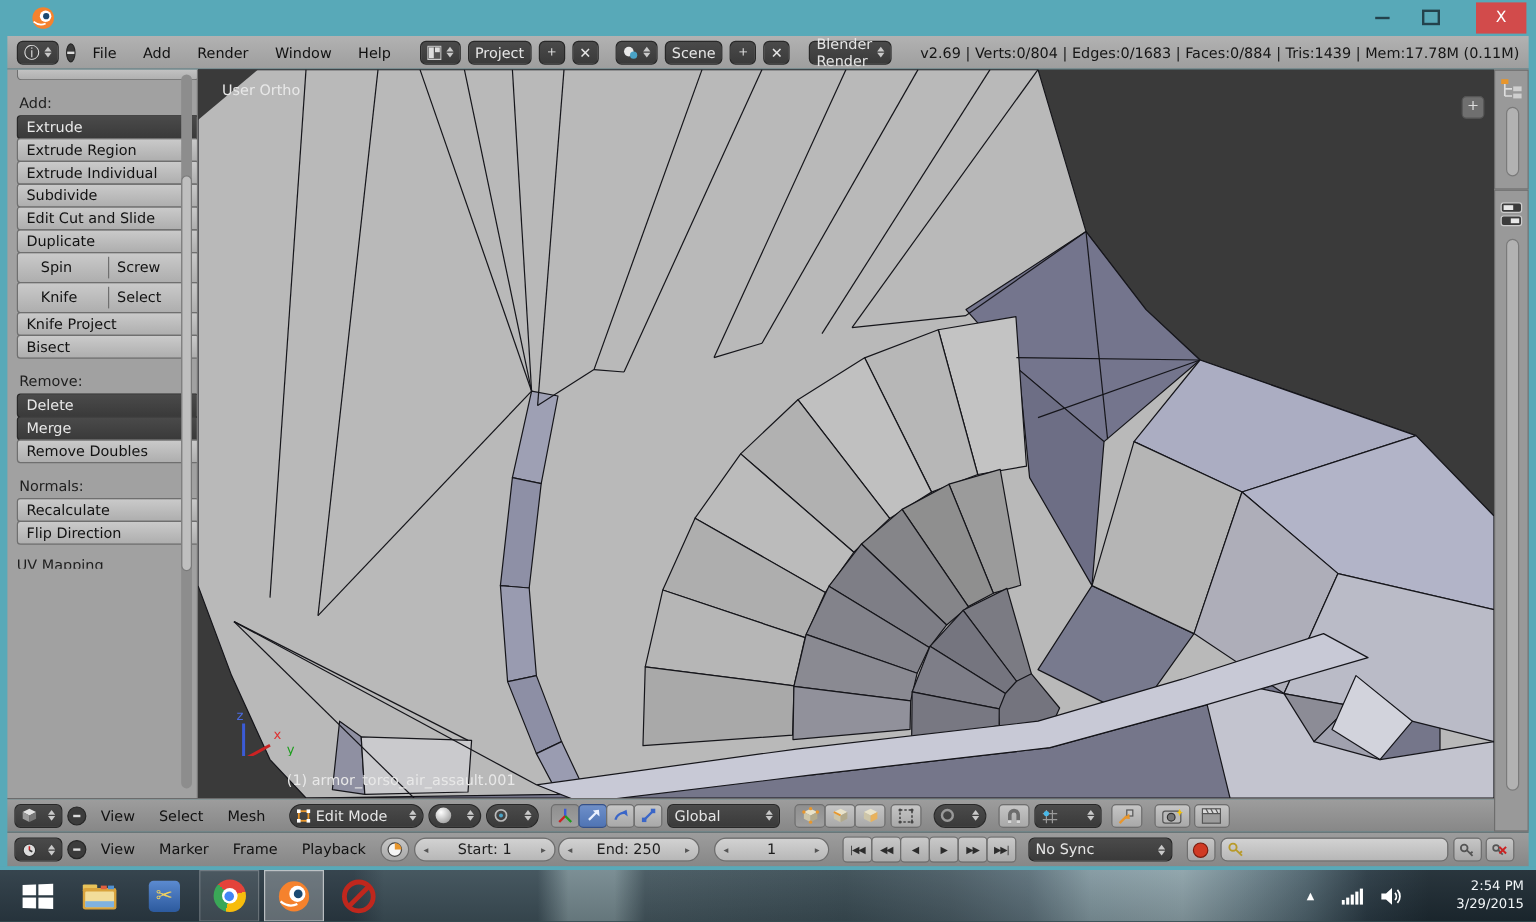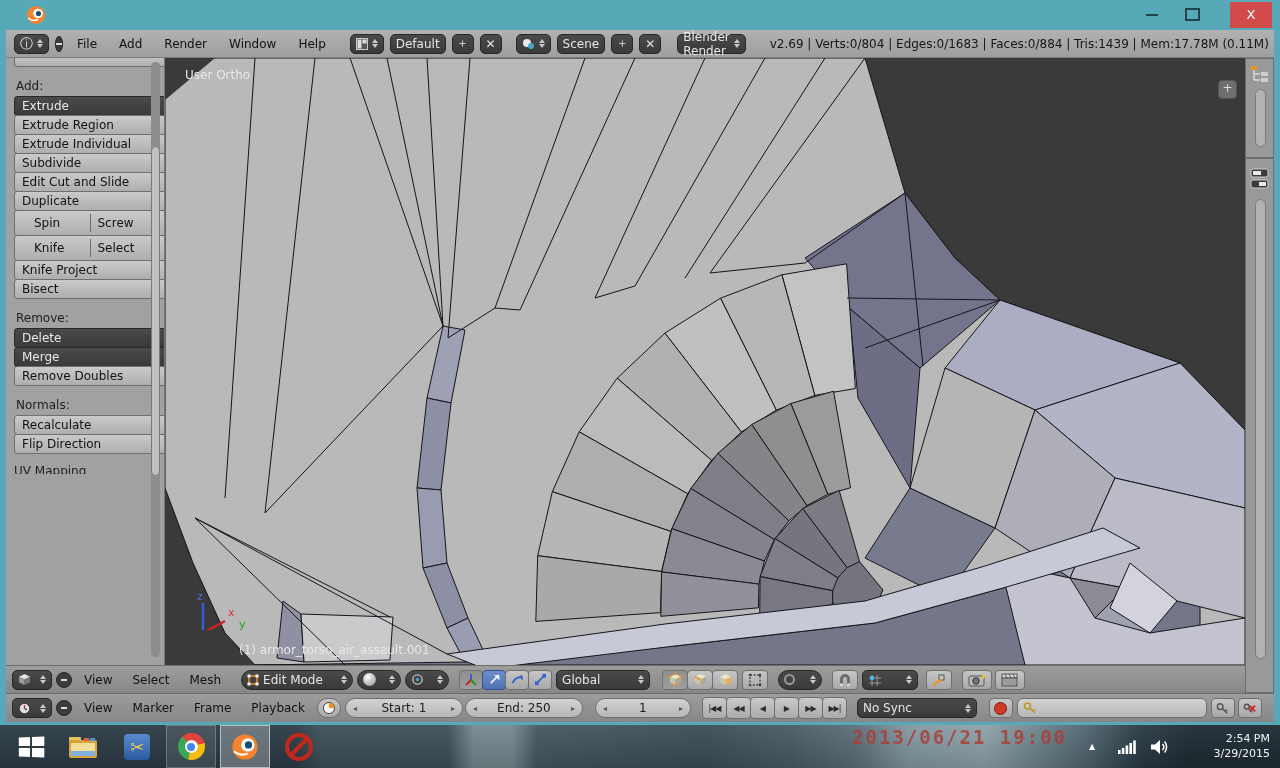--- a/index.html
+++ b/index.html
@@ -150,21 +150,21 @@
         <rect x="0.5" y="0.5" width="11" height="11" fill="#555" stroke="#ccc"></rect>
         <rect x="1.5" y="1.5" width="4" height="9" fill="#ddd"></rect>
         <rect x="6.5" y="1.5" width="4" height="4" fill="#ddd"></rect>
       </svg>
       <span class="arrs">
           <i class="up"></i>
           <i class="dn"></i>
         </span>
     </div>
     <div class="darkbtn" style="width:126px">
-      <span>Default</span>
+      <span>Project</span>
     </div>
     <div class="darkbtn" style="width:22px;justify-content:center">＋</div>
     <div class="darkbtn" style="width:22px;justify-content:center">✕</div>
     <div class="darkbtn" style="width:36px;margin-left:8px">
       <svg width="13" height="12" viewBox="0 0 13 12">
         <circle cx="5" cy="5" r="4" fill="#e8e8e8"></circle>
         <circle cx="9" cy="8" r="3" fill="#4aa3c7"></circle>
       </svg>
       <span class="arrs">
           <i class="up"></i>
@@ -625,21 +625,20 @@
         <line x1="13" y1="4" x2="7" y2="10" stroke="#c22" stroke-width="1.8"></line>
       </svg>
     </div>
   </div>
 
   <div style="position:absolute;left:0;top:30px;width:6px;height:692px;background:#58a9b8"></div>
   <div style="position:absolute;left:1274px;top:30px;width:6px;height:692px;background:#58a9b8"></div>
   <div class="tealline"></div>
 
   <div class="taskbar">
-    <div class="datestamp">2013/06/21 19:00</div>
     <div class="tb-item" style="left:8px;width:46px">
       <span class="winlogo">
           <i></i>
           <i></i>
           <i></i>
           <i></i>
         </span>
     </div>
     <div class="tb-item" style="left:58px;width:50px">
       <svg width="30" height="26" viewBox="0 0 30 26">

